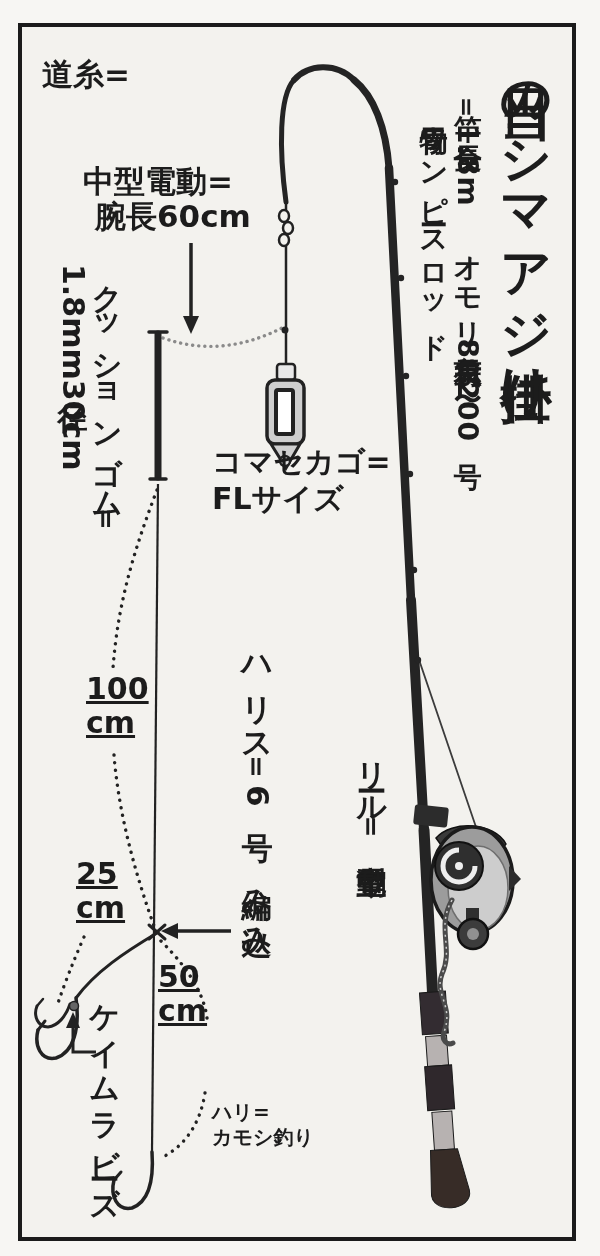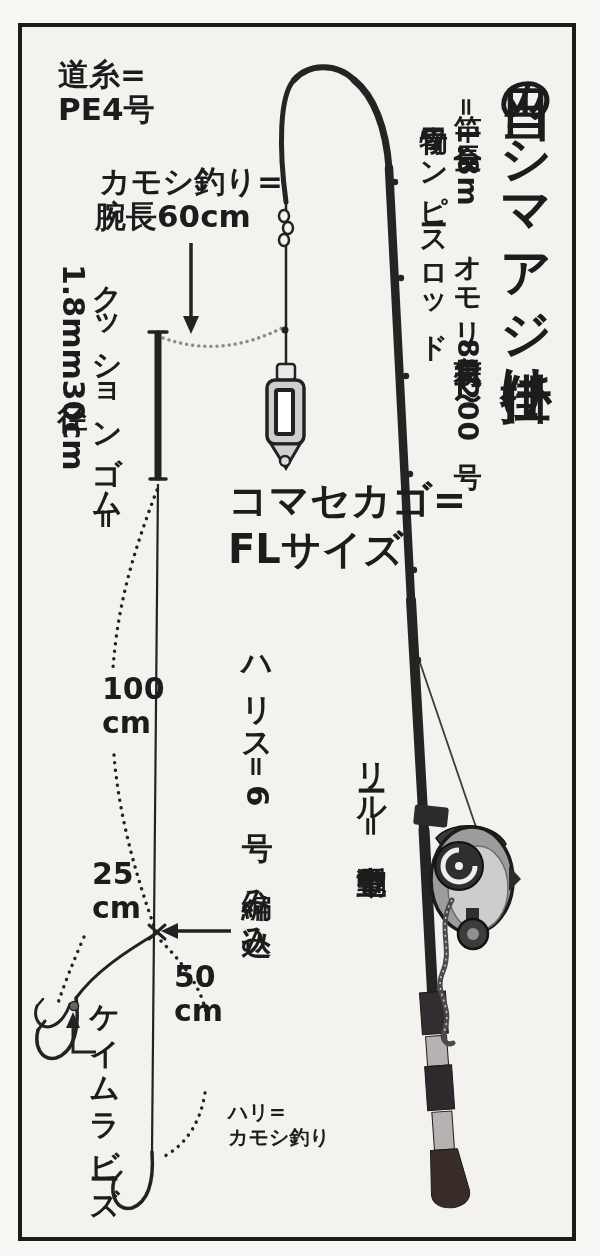--- a/index.html
+++ b/index.html
@@ -8,25 +8,25 @@
     background:#f7f6f3;
     font-family:"DejaVu Sans","Liberation Sans",sans-serif;
     color:#1c1c1c;
   }
   .frame{
     position:absolute;left:18px;top:23px;width:558px;height:1218px;
     border:4px solid #1b1b1b;background:#f3f2ee;box-sizing:border-box;
   }
   svg{position:absolute;left:0;top:0;}
   .lbl{position:absolute;font-weight:800;color:#1c1c1c;line-height:1.12;white-space:nowrap;}
-  .lbl .ln{display:block;margin-left:16px;}
+  .lbl .ln{display:block;}
   .v{writing-mode:vertical-rl;text-orientation:mixed;}
   .v .col{line-height:1.15;}
   .title{font-weight:900;letter-spacing:-1px;}
-  .ctr{text-align:center;}
+  .ctr{text-align:left;text-decoration:underline;}
 </style>
 </head>
 <body>
 
 <div class="frame"></div>
 
 <svg width="600" height="1256" viewBox="0 0 600 1256">
 
   <path d="M 390,165 C 398,330 406,480 414,645 L 477,830" stroke="#3c3c3c" stroke-width="1.8" fill="none"></path>
 
@@ -136,34 +136,33 @@
     <polygon points="161,931 178,923 178,939" fill="#222"></polygon>
   </g>
   <g>
     <path d="M 96,1052 L 73,1052 L 73,1026" stroke="#222" stroke-width="3" fill="none"></path>
     <polygon points="73,1012 66,1028 80,1028" fill="#222"></polygon>
   </g>
 </svg>
 
 <div class="lbl" style="left:42px;top:57px;font-size:31px;">
   <span class="ln">道糸=</span>
-  <span class="ln">PE4号</span>
 </div>
 
 <div class="lbl" style="left:83px;top:164px;font-size:31px;">
-  <span class="ln">カモシ釣り=</span>
+  <span class="ln">中型電動=</span>
   <span class="ln" style="margin-left:12px;">腕長60cm</span>
 </div>
 
 <div class="lbl v" style="left:55px;top:264px;height:320px;font-size:30px;">
   <div class="col">クッションゴム＝</div>
   <div class="col">1.8mm径30cm</div>
 </div>
 
-<div class="lbl" style="left:212px;top:476px;font-size:40px;line-height:1.22;">
+<div class="lbl" style="left:212px;top:444px;font-size:30px;line-height:1.22;">
   <span class="ln">コマセカゴ=</span>
   <span class="ln">FLサイズ</span>
 </div>
 
 <div class="lbl v" style="left:240px;top:636px;font-size:31px;letter-spacing:3px;">
   <span>ハリス＝6号</span>
 </div>
 
 <div class="lbl v" style="left:355px;top:740px;font-size:30px;letter-spacing:1px;">
   <span>リール＝中型電動</span>

